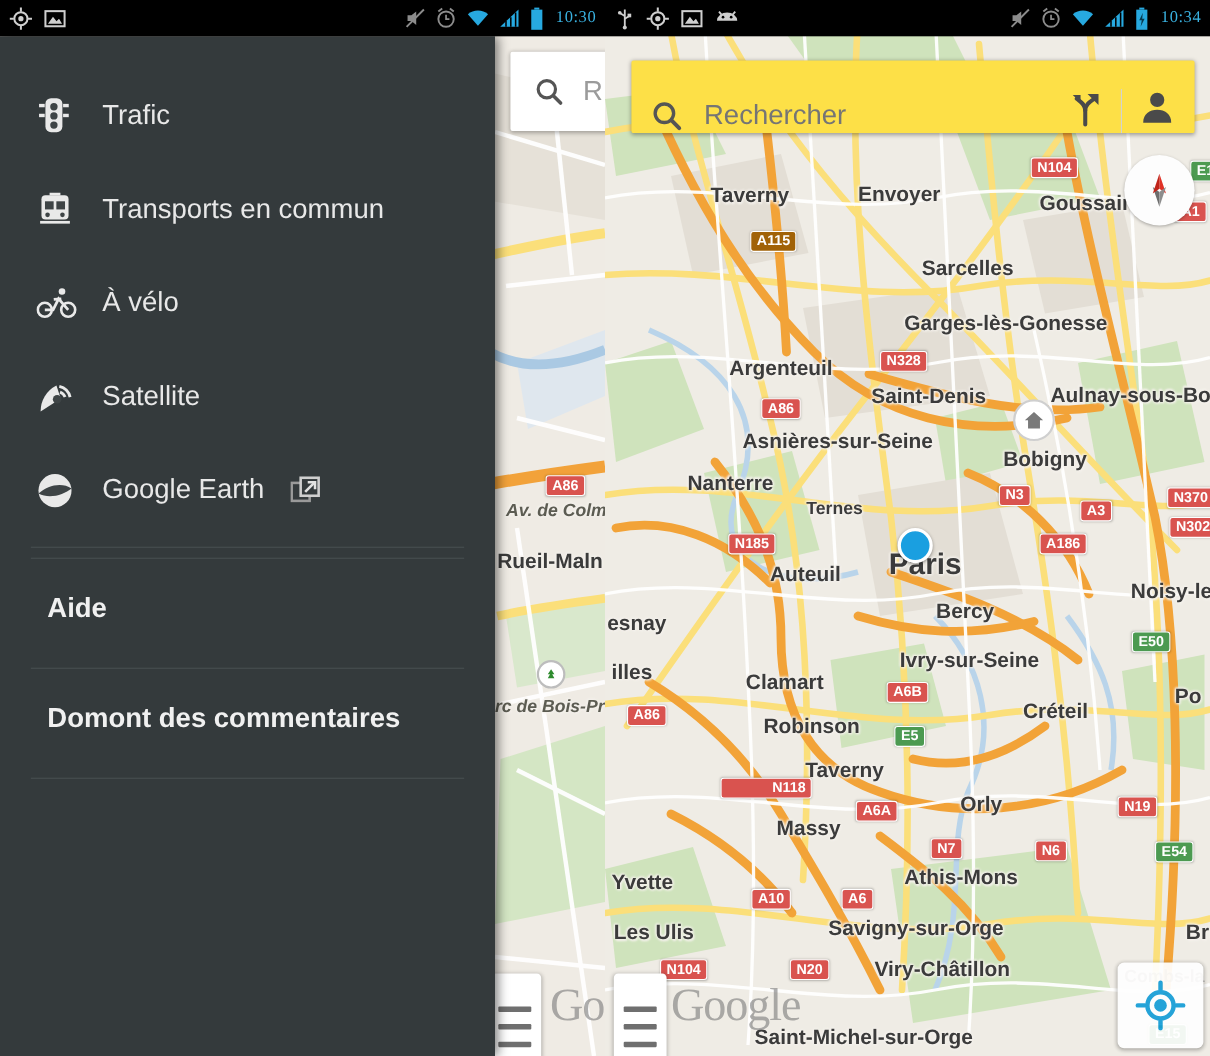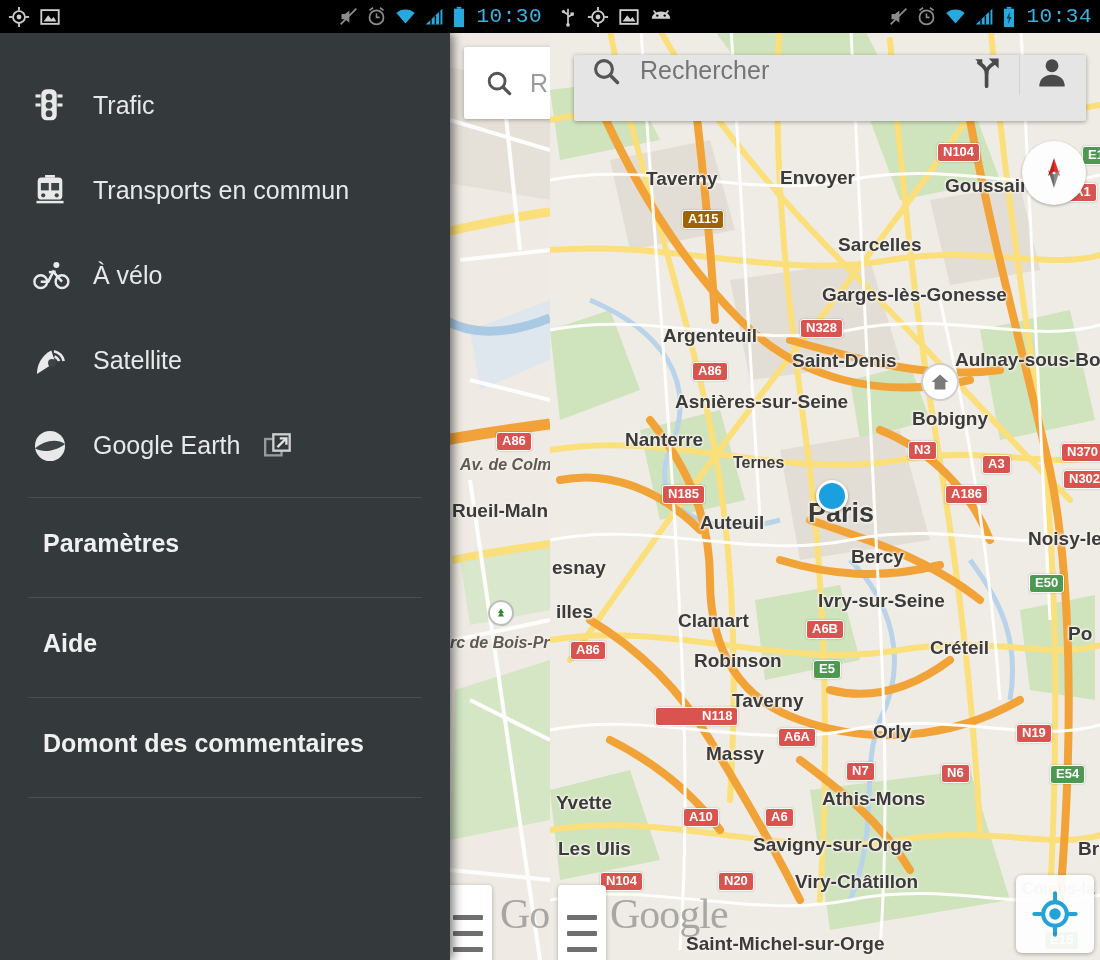--- a/index.html
+++ b/index.html
@@ -8,37 +8,37 @@
   .screen{position:relative;overflow:hidden;height:960px;}
   .screen-left{width:550px;}
   .screen-right{width:550px;}
 
   
   .statusbar{position:absolute;top:0;left:0;right:0;height:33px;background:#000;z-index:40;
              display:flex;align-items:center;padding:0 8px;box-sizing:border-box;}
   .sb-left{display:flex;align-items:center;gap:9px;}
   .sb-right{margin-left:auto;display:flex;align-items:center;gap:7px;}
   .sb-ico{display:block;}
-  .sb-clock{color:#3ab3e2;font-size:21px;letter-spacing:.5px;padding-left:3px;font-family:Liberation Mono, monospace;}
+  .sb-clock{color:#3ab3e2;font-size:15px;letter-spacing:.5px;padding-left:3px;font-family:Liberation Serif, serif;}
 
   
   .map{position:absolute;inset:0;background:#eeeae4;z-index:1;}
   .map-bg{position:absolute;inset:0;}
   .maplabel{position:absolute;color:#3b3b3b;font-size:19px;white-space:nowrap;
             text-shadow:0 0 3px #f4f1ec,0 0 3px #f4f1ec,1px 1px 2px #f4f1ec,-1px -1px 2px #f4f1ec;font-weight:bold;}
   .maplabel.sm{font-size:16px;}
   .maplabel.it{font-style:italic;color:#5c5c52;}
   .shield{position:absolute;font-size:13px;font-weight:bold;color:#fff;background:#d9534f;
           border:1px solid #fff;border-radius:3px;padding:1px 5px 2px;line-height:1.1;white-space:nowrap;
           box-shadow:0 0 2px rgba(0,0,0,.25);}
   .shield.green{background:#4c9a51;}
 
   
-  .searchbar{position:absolute;left:24px;right:14px;top:55px;height:66px;background:#e5e5e5;
-             border-radius:2px;box-shadow:0 1px 4px rgba(0,0,0,.35);display:flex;align-items:flex-start;
+  .searchbar{position:absolute;left:24px;right:14px;top:55px;height:66px;background:#fde047;
+             border-radius:2px;box-shadow:0 1px 4px rgba(0,0,0,.35);display:flex;align-items:flex-end;
              padding:0 16px;box-sizing:border-box;z-index:20;}
   .search-input{flex:1;border:none;outline:none;font-size:25px;color:#7c7c7c;background:transparent;
                 padding-left:18px;font-family:"Liberation Sans",sans-serif;}
   .vdiv{width:1px;height:40px;background:#d2d2d2;margin:0 14px;}
 
   
   .searchbar-partial{position:absolute;left:464px;top:47px;width:140px;height:72px;background:#fff;
              border-radius:2px;box-shadow:0 1px 4px rgba(0,0,0,.3);display:flex;align-items:center;
              padding-left:20px;box-sizing:border-box;z-index:10;}
   .searchbar-partial .ph{font-size:25px;color:#9b9b9b;padding-left:16px;}
@@ -197,23 +197,20 @@
             <svg width="28" height="28" viewBox="0 0 24 24">
               <rect x="1" y="6" width="14" height="14" fill="none" stroke="#9a9a9a" stroke-width="2"></rect>
               <rect x="8" y="2" width="14" height="14" fill="#343a3c" stroke="#cfcfcf" stroke-width="2"></rect>
               <path d="M11.5 13 L18.5 6" stroke="#e2e2e2" stroke-width="2"></path>
               <path d="M13.5 5.5 L19.2 5.5 L19.2 11" fill="none" stroke="#e2e2e2" stroke-width="2"></path>
             </svg>
           </span>
         </div>
 
         <div class="d-sep"></div>
-        <div class="d-item2">
-          <span class="d-label2">Paramètres</span>
-        </div>
         <div class="d-sep"></div>
         <div class="d-item2">
           <span class="d-label2">Aide</span>
         </div>
         <div class="d-sep"></div>
         <div class="d-item2">
           <span class="d-label2">Domont des commentaires</span>
         </div>
         <div class="d-sep"></div>
       </div>

